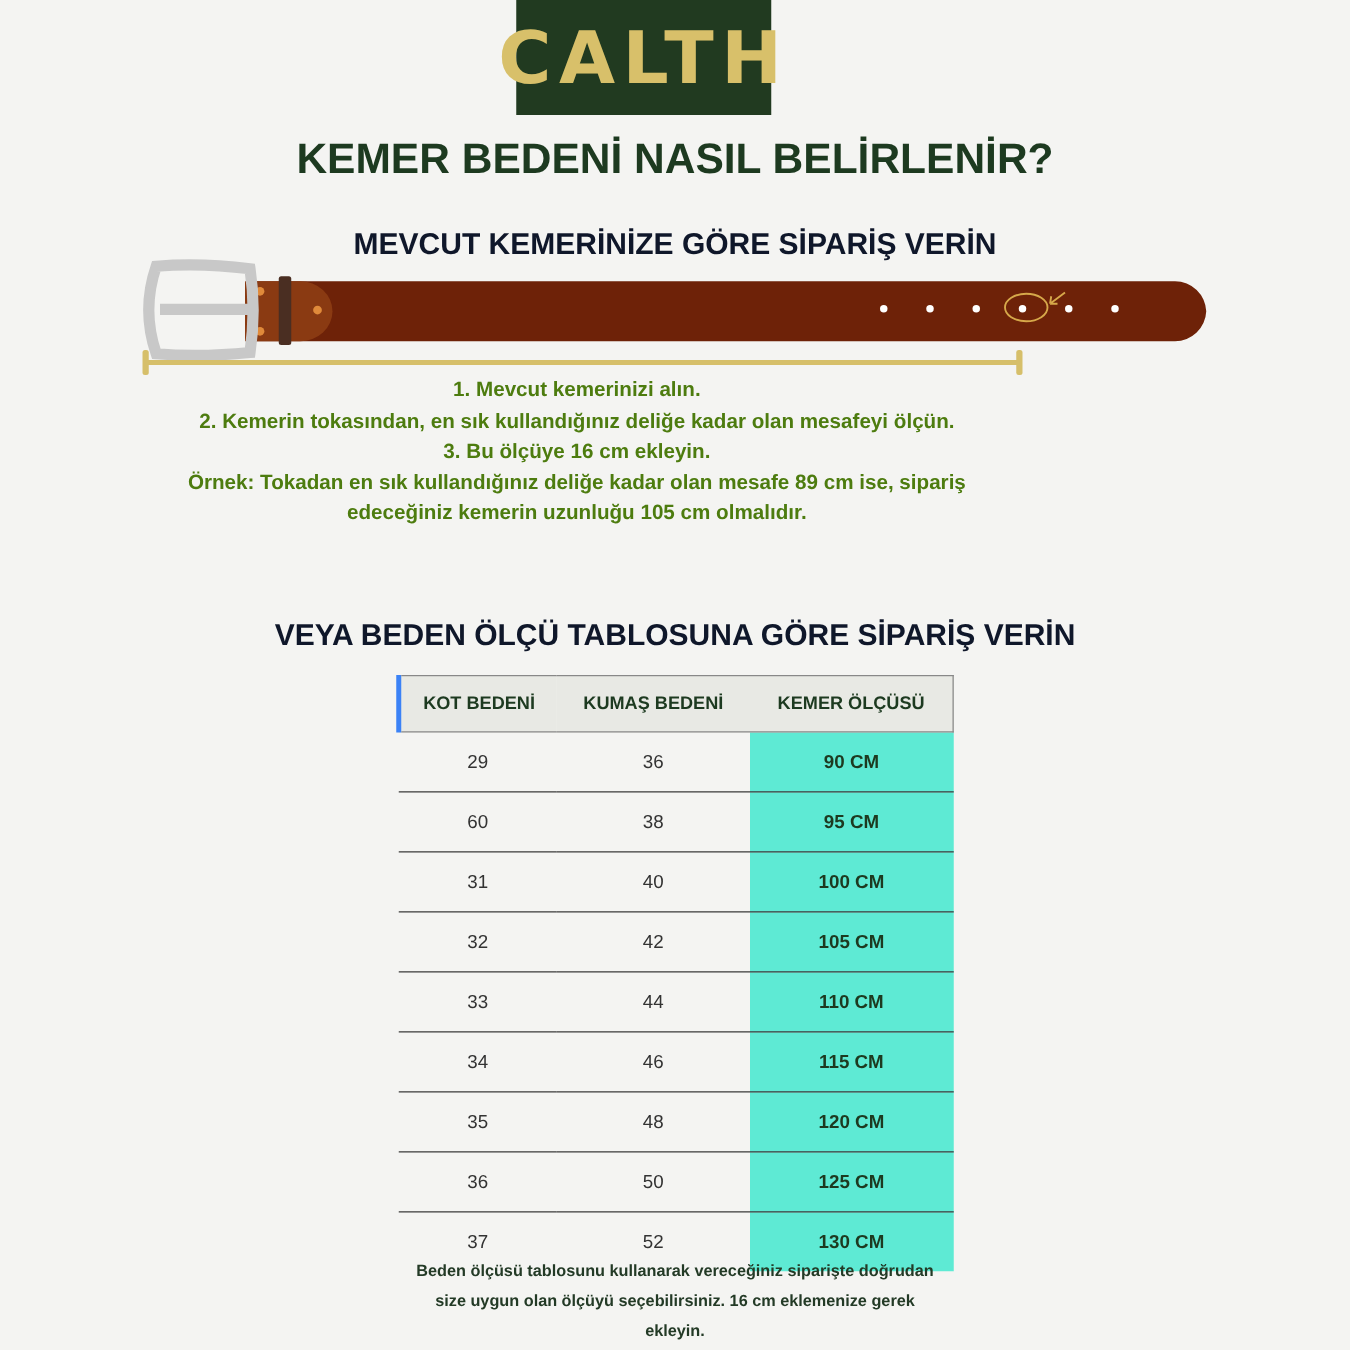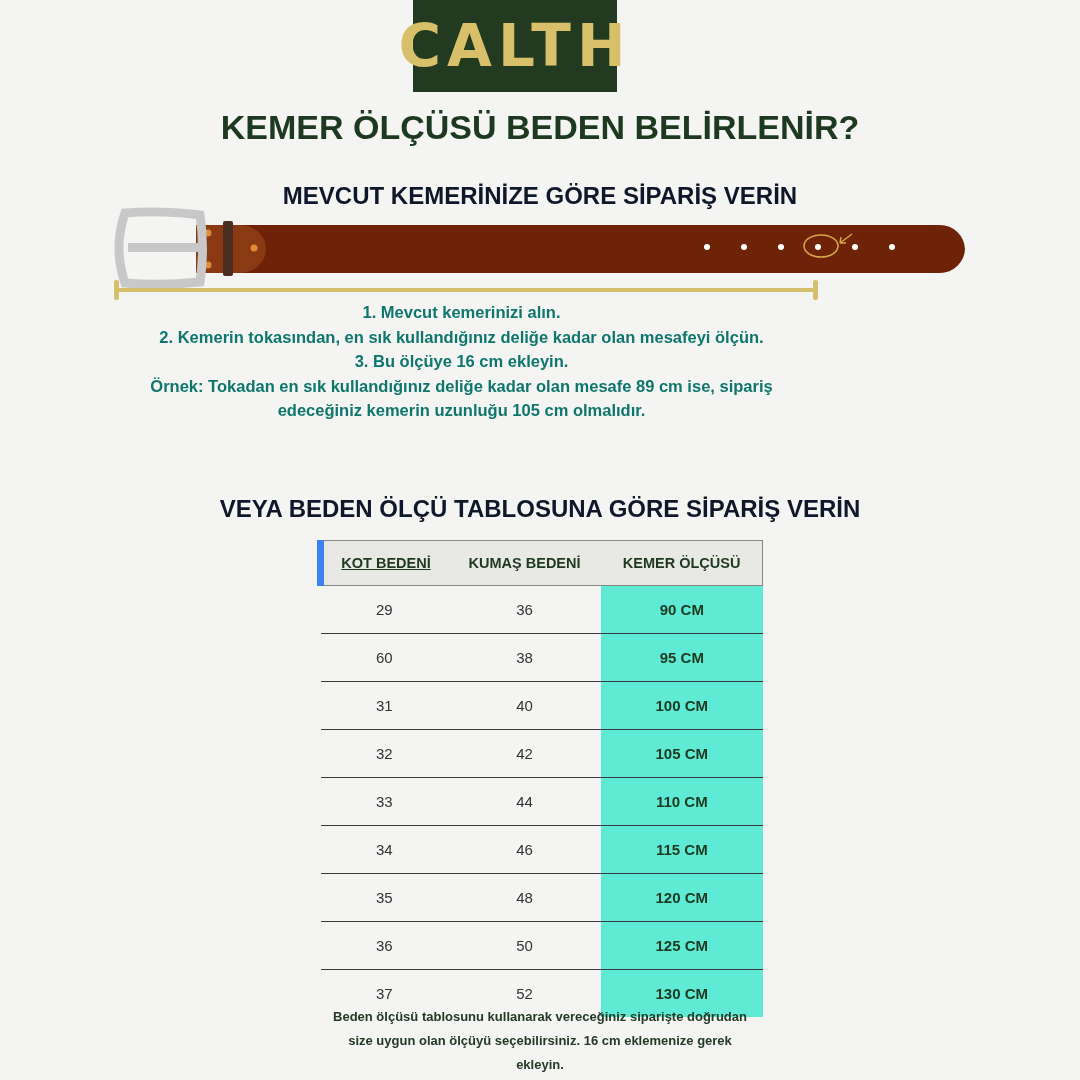--- a/index.html
+++ b/index.html
@@ -2,38 +2,38 @@
 <html><head>
 <meta charset="utf-8">
 <style>
   html, body { margin:0; padding:0; }
   body { width:1080px; height:1080px; background:#f4f4f2; position:relative; overflow:hidden; font-family:"Liberation Sans", sans-serif; color:#1e3a22; }
   .logo { position:absolute; left:413px; top:0; width:204px; height:92px; background:#213a20; display:flex; align-items:center; justify-content:center; }
   .logo span { color:#d8c06a; font-family:"DejaVu Sans", sans-serif; font-weight:bold; font-size:58px; letter-spacing:6px; }
   .h1 { position:absolute; top:108px; left:0; width:1080px; text-align:center; font-weight:bold; font-size:34px; color:#1d3a20; }
   .h2 { position:absolute; left:0; width:1080px; text-align:center; font-weight:bold; font-size:24px; color:#0f172a; }
   .belt { position:absolute; left:110px; top:205px; width:860px; height:95px; }
-  .steps { position:absolute; top:300px; left:0; width:923px; text-align:center; font-weight:bold; font-size:16.5px; line-height:24.5px; color:#0f766e; }
+  .steps { position:absolute; top:300px; left:0; width:923px; text-align:center; font-weight:bold; font-size:16.5px; line-height:24.5px; color:#4d7c0f; }
   table { position:absolute; left:317px; top:540px; width:446px; border-collapse:collapse; }
   th { height:42px; font-size:14.5px; font-weight:bold; color:#1d3a20; background:#e8e9e4; border-top:1px solid #888; border-bottom:1px solid #888; }
-  th:first-child { border-left:7px solid #3b82f6;text-decoration:underline; }
+  th:first-child { border-left:4px solid #3b82f6; }
   th:last-child { border-right:1px solid #888; }
   td { height:45px; font-size:15px; color:#333; text-align:center; border-bottom:1.5px solid #3a3a3a; }
   tr:last-child td { border-bottom:none; }
   td.belt-cell { background:#5eead4; font-weight:bold; color:#1d3a20; }
   .note { position:absolute; top:1005px; left:0; width:1080px; text-align:center; font-weight:bold; font-size:13px; line-height:24px; color:#233a26; }
 </style>
 </head>
 <body>
 
 <div class="logo">
   <span>CALTH</span>
 </div>
 
-<div class="h1">KEMER ÖLÇÜSÜ BEDEN BELİRLENİR?</div>
+<div class="h1">KEMER BEDENİ NASIL BELİRLENİR?</div>
 <div class="h2" style="top:182px">MEVCUT KEMERİNİZE GÖRE SİPARİŞ VERİN</div>
 
 <svg class="belt" viewBox="110 205 860 95" width="860" height="95">
   <g>
     <path d="M200 225 H940 a25 25 0 0 1 25 24 a25 25 0 0 1 -25 24 H200 Z" fill="#6e2208"></path>
     <path d="M196 225 H240 a26 24 0 0 1 0 48 H196 Z" fill="#8a3a12"></path>
     <circle cx="208" cy="233" r="3.5" fill="#e08a3a"></circle>
     <circle cx="208" cy="265" r="3.5" fill="#e08a3a"></circle>
     <circle cx="254" cy="248" r="3.5" fill="#e08a3a"></circle>
     <rect x="223" y="221" width="10" height="55" rx="2" fill="#4a2e22"></rect>

